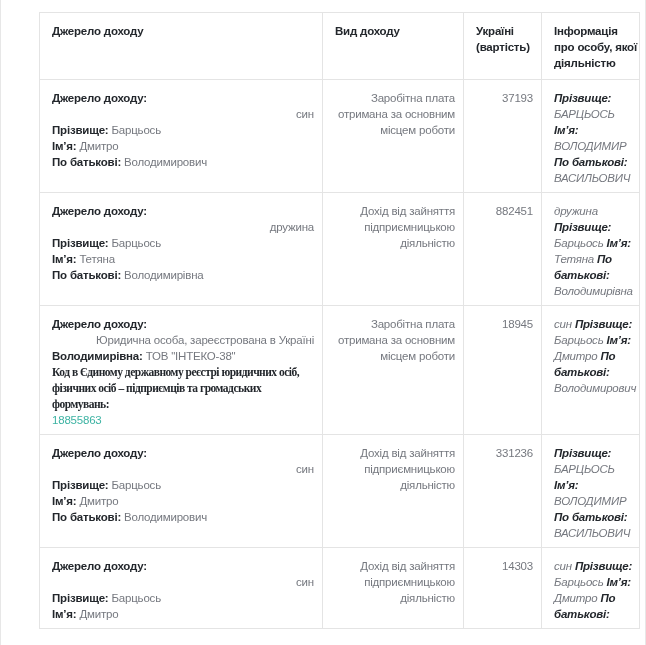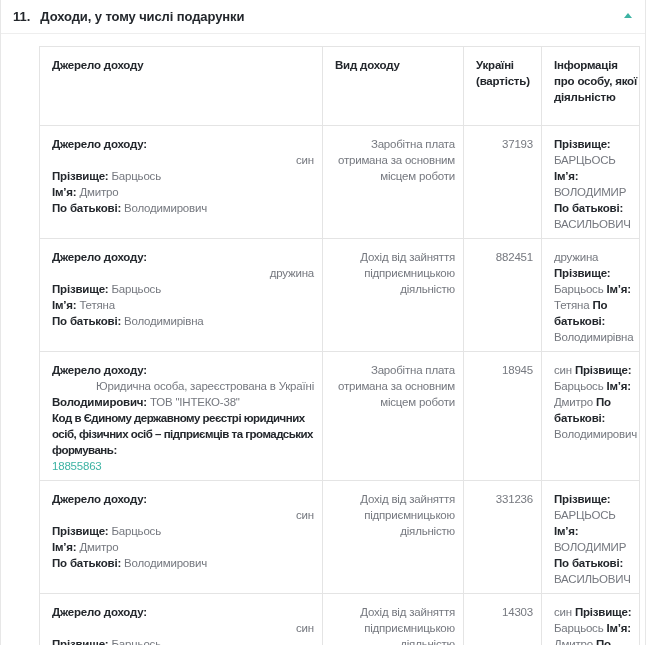--- a/index.html
+++ b/index.html
@@ -35,44 +35,39 @@
     border:1px solid #e4e4e4;
   }
   th, td {
     border:1px solid #e4e4e4;
     vertical-align:top; text-align:left;
     font-size:11.5px; letter-spacing:-0.2px;
   }
   th {
     font-weight:bold; color:#23272c;
     line-height:16px;
-    padding:10px 6px 20px 12px;
+    padding:10px 6px 8px 12px;
   }
   th.c4 { padding-right:0; }
   td {
     line-height:16px;
     padding:10px 8px 6px 12px;
     color:#75787f;
   }
-  td.c4 { padding-right:2px; }
+  td.c4 { padding-right:2px;font-style:italic; }
   .b { font-weight:bold; color:#23272c; }
   .v { font-weight:normal; color:#75787f;text-align:right; }
-  .code-label { letter-spacing:-0.5px; }
+  .code-label { letter-spacing:-0.5px;font-family:Liberation Serif, serif; }
   .link { color:#3db3a3; text-decoration:none; cursor:pointer; }
 </style>
 </head>
 <body>
 
 <div class="card">
 
-  <div class="section-header">
-    <span class="section-number">11.</span>
-    <span class="section-title">Доходи, у тому числі подарунки</span>
-    <span class="collapse-arrow"></span>
-  </div>
 
   <div class="content">
     <table>
       <colgroup>
         <col style="width:283px">
           <col style="width:141px">
           <col style="width:78px">
           <col style="width:98px">
       </colgroup>
       <thead>
@@ -117,21 +112,21 @@
             <span class="b">Прізвище:</span> <span class="v">Барцьось</span>
             <span class="b">Ім’я:</span> <span class="v">Тетяна</span>
             <span class="b">По батькові:</span> <span class="v">Володимирівна</span>
           </td>
         </tr>
 
         <tr>
           <td class="c1">
             <div class="b">Джерело доходу:</div>
             <div class="v">Юридична особа, зареєстрована в Україні</div>
-            <div><span class="b">Володимирович:</span> <span class="v">ТОВ "ІНТЕКО-38"</span></div>
+            <div><span class="b">Володимирівна:</span> <span class="v">ТОВ "ІНТЕКО-38"</span></div>
             <div class="b code-label">Код в Єдиному державному реєстрі юридичних осіб, фізичних осіб – підприємців та громадських формувань:</div>
             <div><a class="link">18855863</a></div>
           </td>
           <td class="c2 v">Заробітна плата отримана за основним місцем роботи</td>
           <td class="c3 v">18945</td>
           <td class="c4">
             <span class="v">син</span>
             <span class="b">Прізвище:</span> <span class="v">Барцьось</span>
             <span class="b">Ім’я:</span> <span class="v">Дмитро</span>
             <span class="b">По батькові:</span> <span class="v">Володимирович</span>

